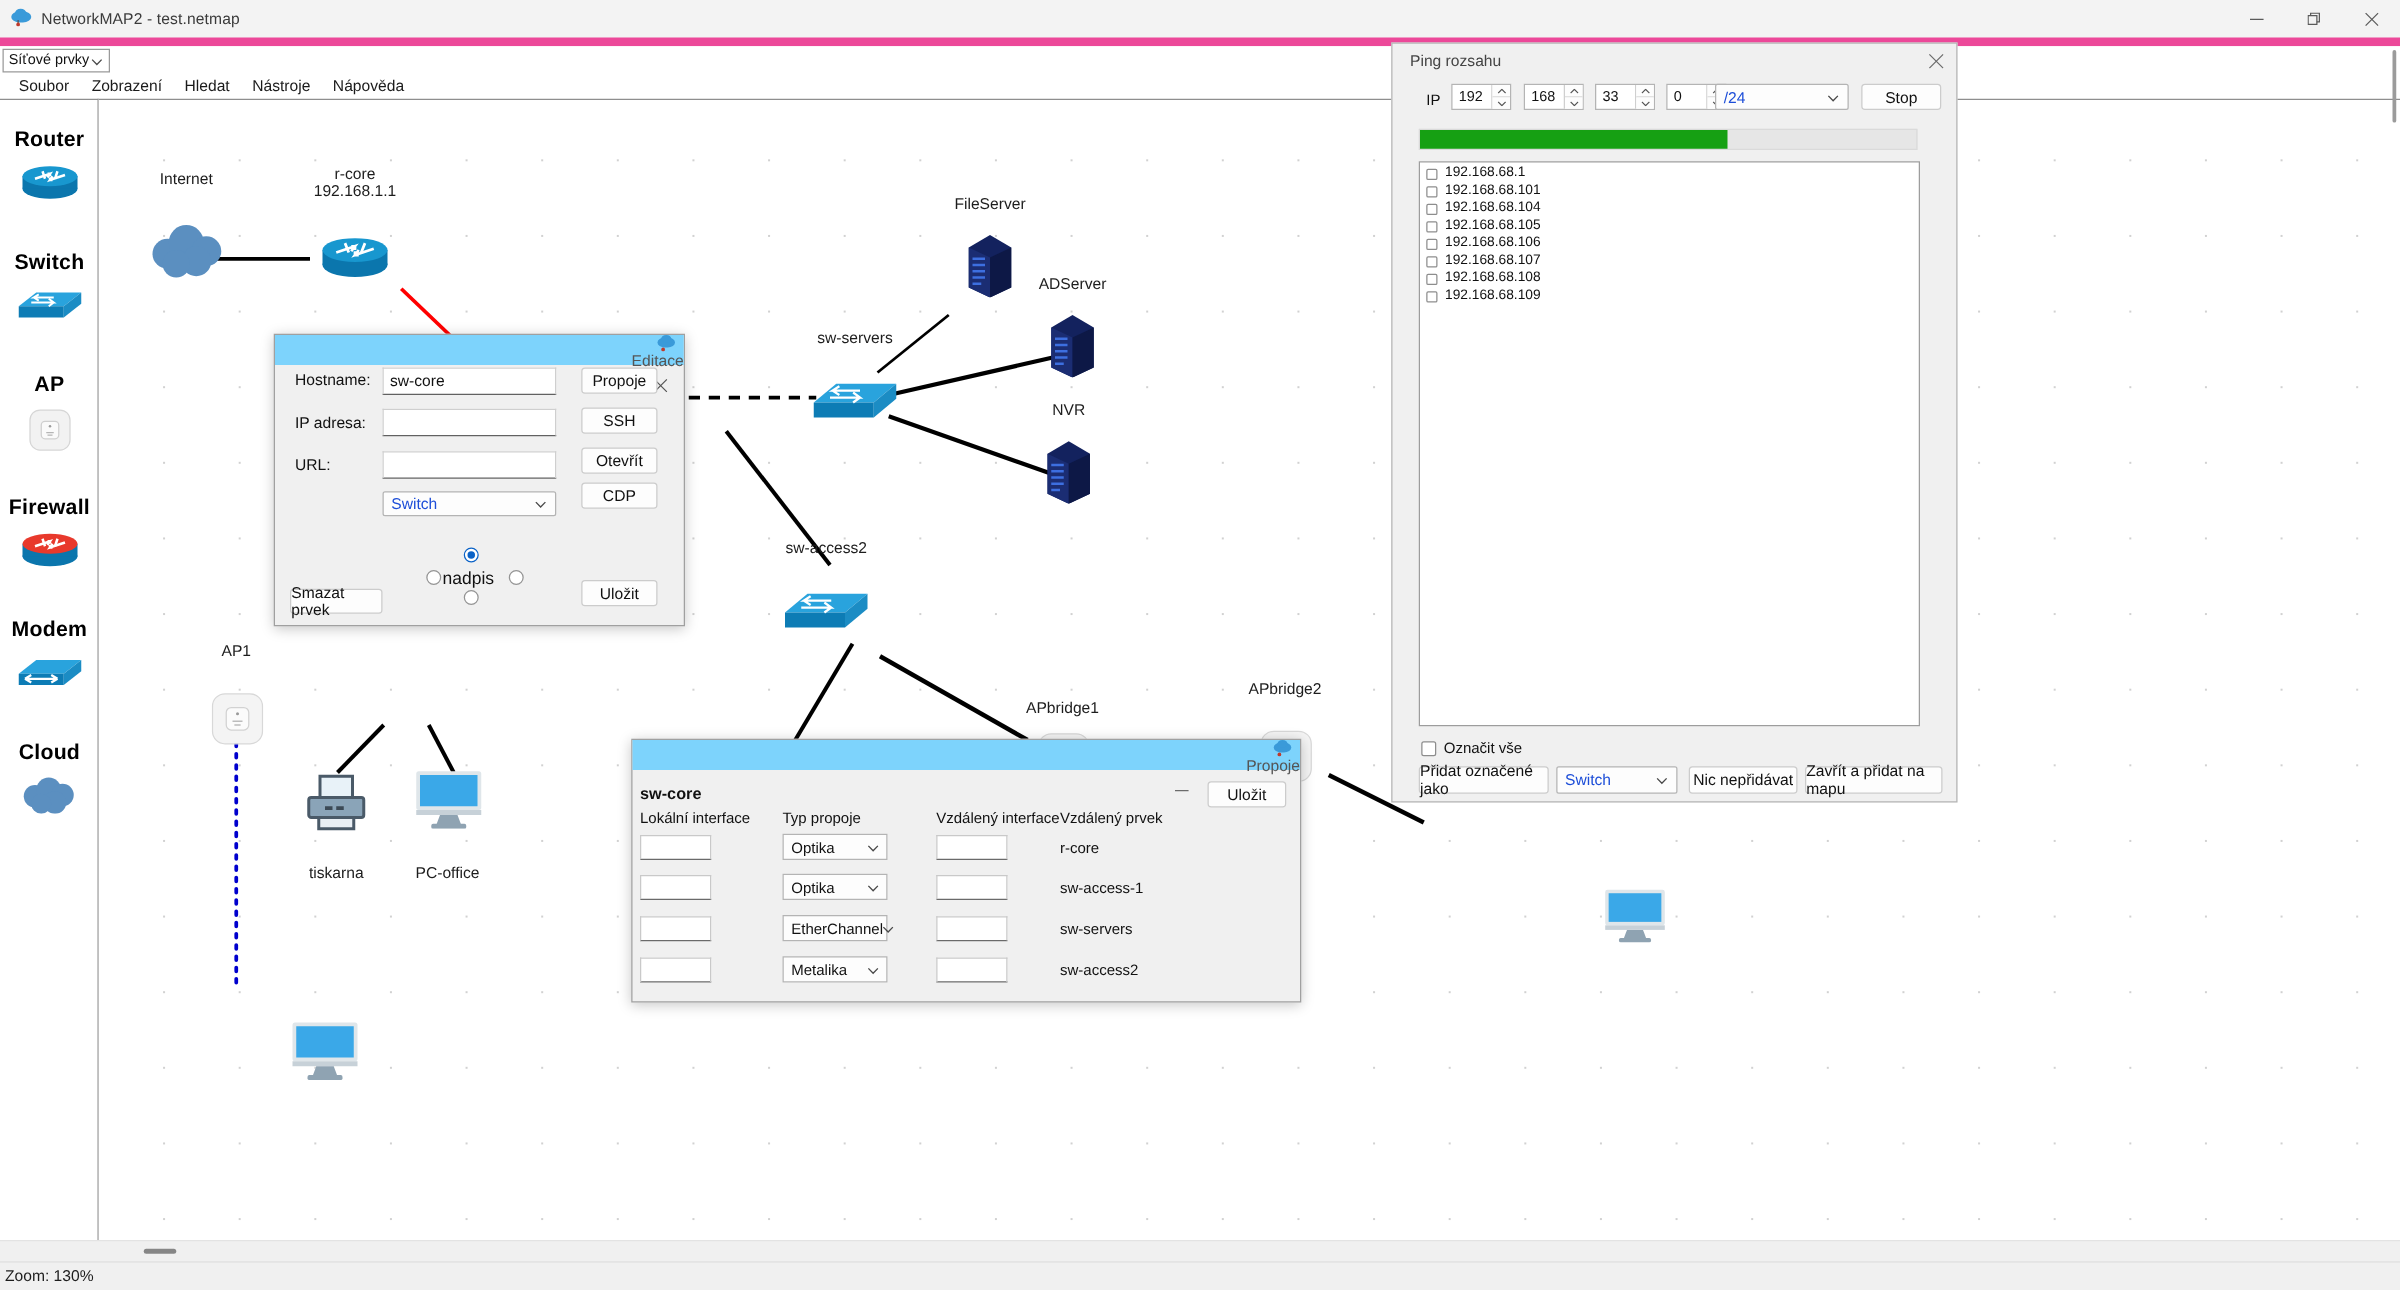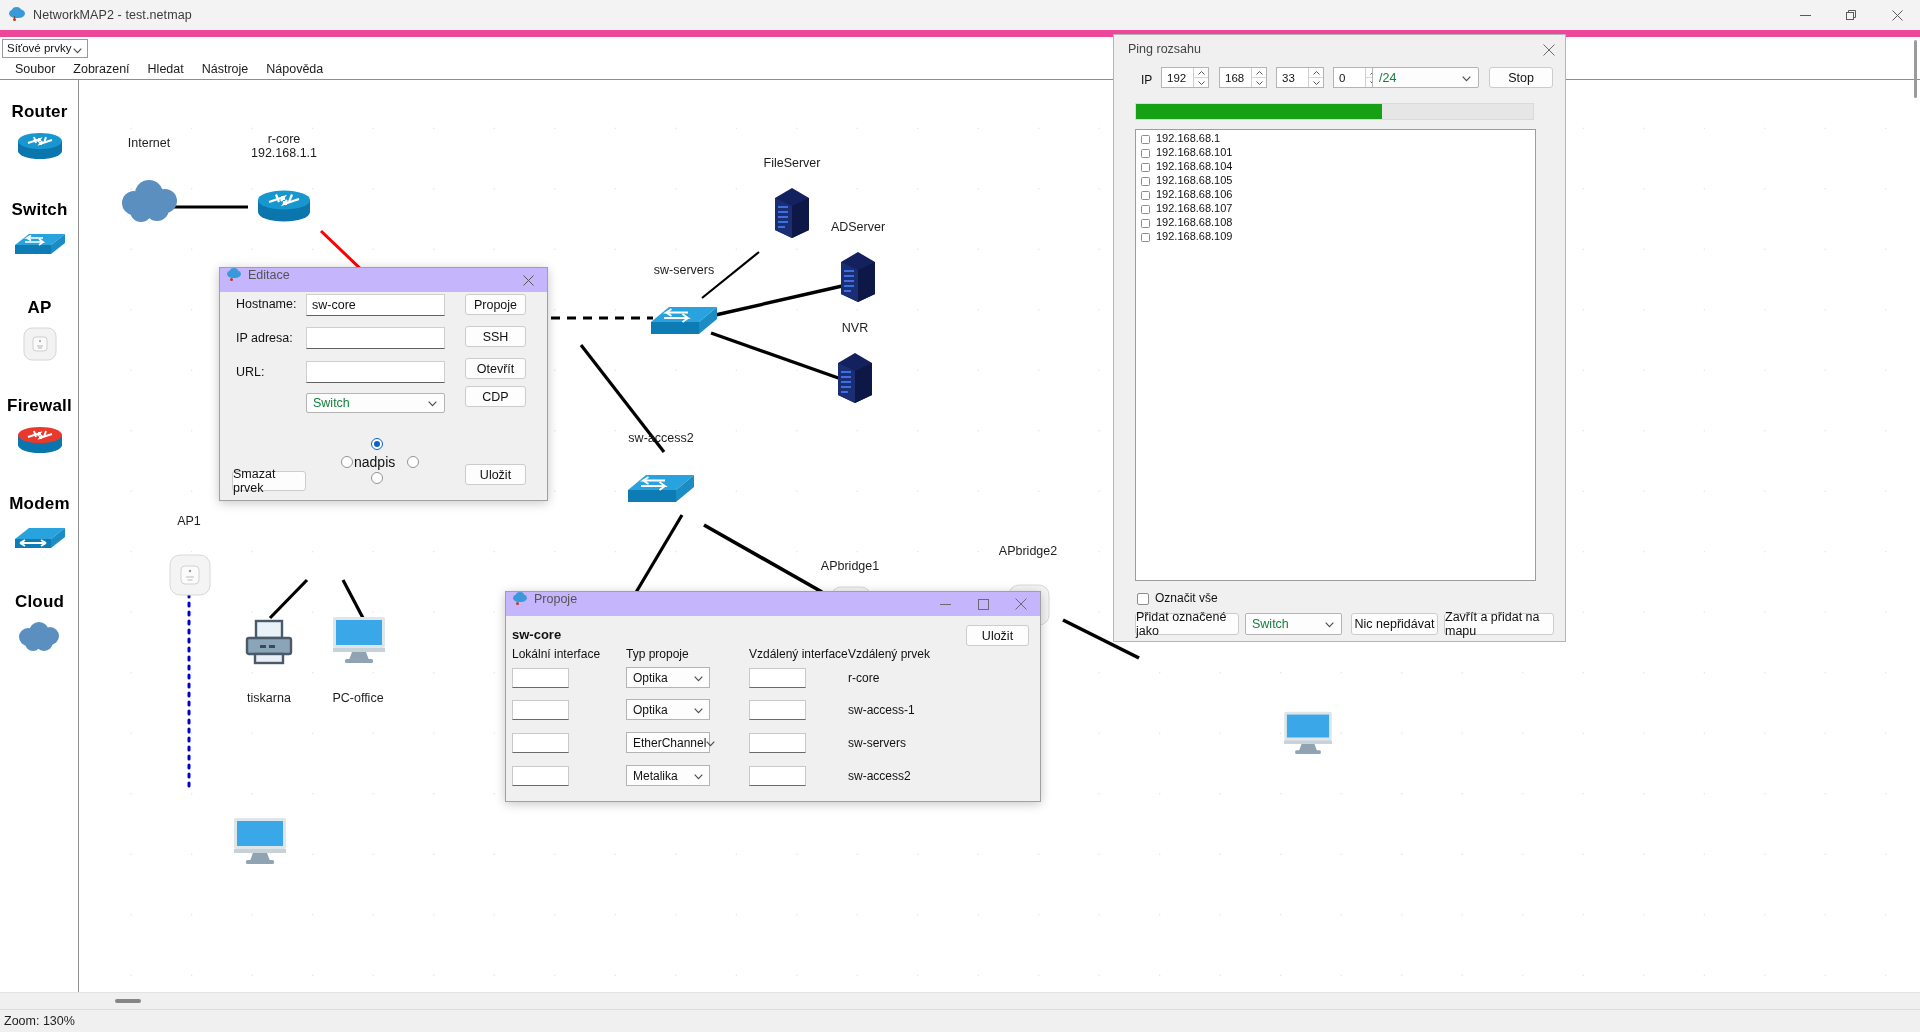--- a/index.html
+++ b/index.html
@@ -55,36 +55,36 @@
   
   #statusbar{height:22px;flex:0 0 auto;background:#f0f0f0;display:flex;align-items:center;border-top:1px solid #dcdcdc;}
   #status-text{font-size:12.5px;color:#1d1d1d;margin-left:4px;}
 
   
   #hscroll{height:16px;flex:0 0 auto;background:#f0f0f0;position:relative;border-top:1px solid #e3e3e3;}
   #hscroll-thumb{position:absolute;left:115px;top:6px;width:26px;height:4px;background:#868686;border-radius:2px;}
 
   
   .dialog{position:absolute;background:#f0f0f0;border:1px solid #a0a0a0;box-shadow:0 2px 10px rgba(0,0,0,.22);}
-  .dlg-title{height:24px;display:flex;align-items:flex-start;background:#c4b5fd;}
+  .dlg-title{height:24px;display:flex;align-items:flex-end;background:#7dd3fc;flex-direction:column;}
   .dlg-title .ticon{width:14px;height:14px;margin-left:7px;margin-right:7px;position:relative;flex:0 0 auto;}
   .dlg-title .ticon .cl{position:absolute;left:0;top:2px;width:14px;height:8px;background:#3a9ad9;border-radius:50%/60%;}
   .dlg-title .ticon .cl2{position:absolute;left:3px;top:0;width:8px;height:6px;background:#3a9ad9;border-radius:50%;}
   .dlg-title .ticon .dot{position:absolute;left:3px;top:10px;width:3px;height:3px;background:#c0392b;border-radius:50%;}
   .dlg-title-text{font-size:12.5px;color:#555;}
   .dlg-ctrls{margin-left:auto;display:flex;}
   .dlg-ctrls .b{width:38px;height:24px;display:flex;align-items:center;justify-content:center;color:#6b6b6b;}
 
   .fld{position:absolute;background:#ffffff;border:1px solid #cfcfcf;border-bottom:1px solid #616161;box-sizing:border-box;}
   .fld span{display:block;padding:2px 5px;font-size:12.5px;color:#111;line-height:17px;}
   .lbl{position:absolute;font-size:12.5px;color:#111;}
   .btn{position:absolute;background:#fdfdfd;border:1px solid #cccccc;border-radius:3px;box-sizing:border-box;
        display:flex;align-items:center;justify-content:center;font-size:12.5px;color:#111;}
   .combo{position:absolute;background:#fdfdfd;border:1px solid #b4b4b4;border-radius:2px;box-sizing:border-box;
-       display:flex;align-items:center;font-size:12.5px;color:#15803d;padding-left:6px;}
+       display:flex;align-items:center;font-size:12.5px;color:#1d4ed8;padding-left:6px;}
   .combo .chev{margin-left:auto;margin-right:7px;}
   .radio{position:absolute;width:12px;height:12px;border:1px solid #949494;border-radius:50%;background:#fff;box-sizing:border-box;}
   .radio.on{border:1px solid #0a62c7;background:#fff;}
   .radio.on:after{content:"";position:absolute;left:2px;top:2px;width:6px;height:6px;border-radius:50%;background:#0a62c7;}
   .chk{position:absolute;width:12px;height:12px;border:1px solid #8d8d8d;border-radius:2px;background:#fff;box-sizing:border-box;}
 
   
   #ping-panel{position:absolute;left:1113px;top:34px;width:451px;height:606px;background:#f0f0f0;border:1px solid #b5b5b5;}
   #ping-list{position:absolute;left:21px;top:94px;width:399px;height:450px;background:#fff;border:1px solid #9d9d9d;overflow:hidden;}
   .ping-row{height:14px;display:flex;align-items:flex-end;padding-left:5px;}

